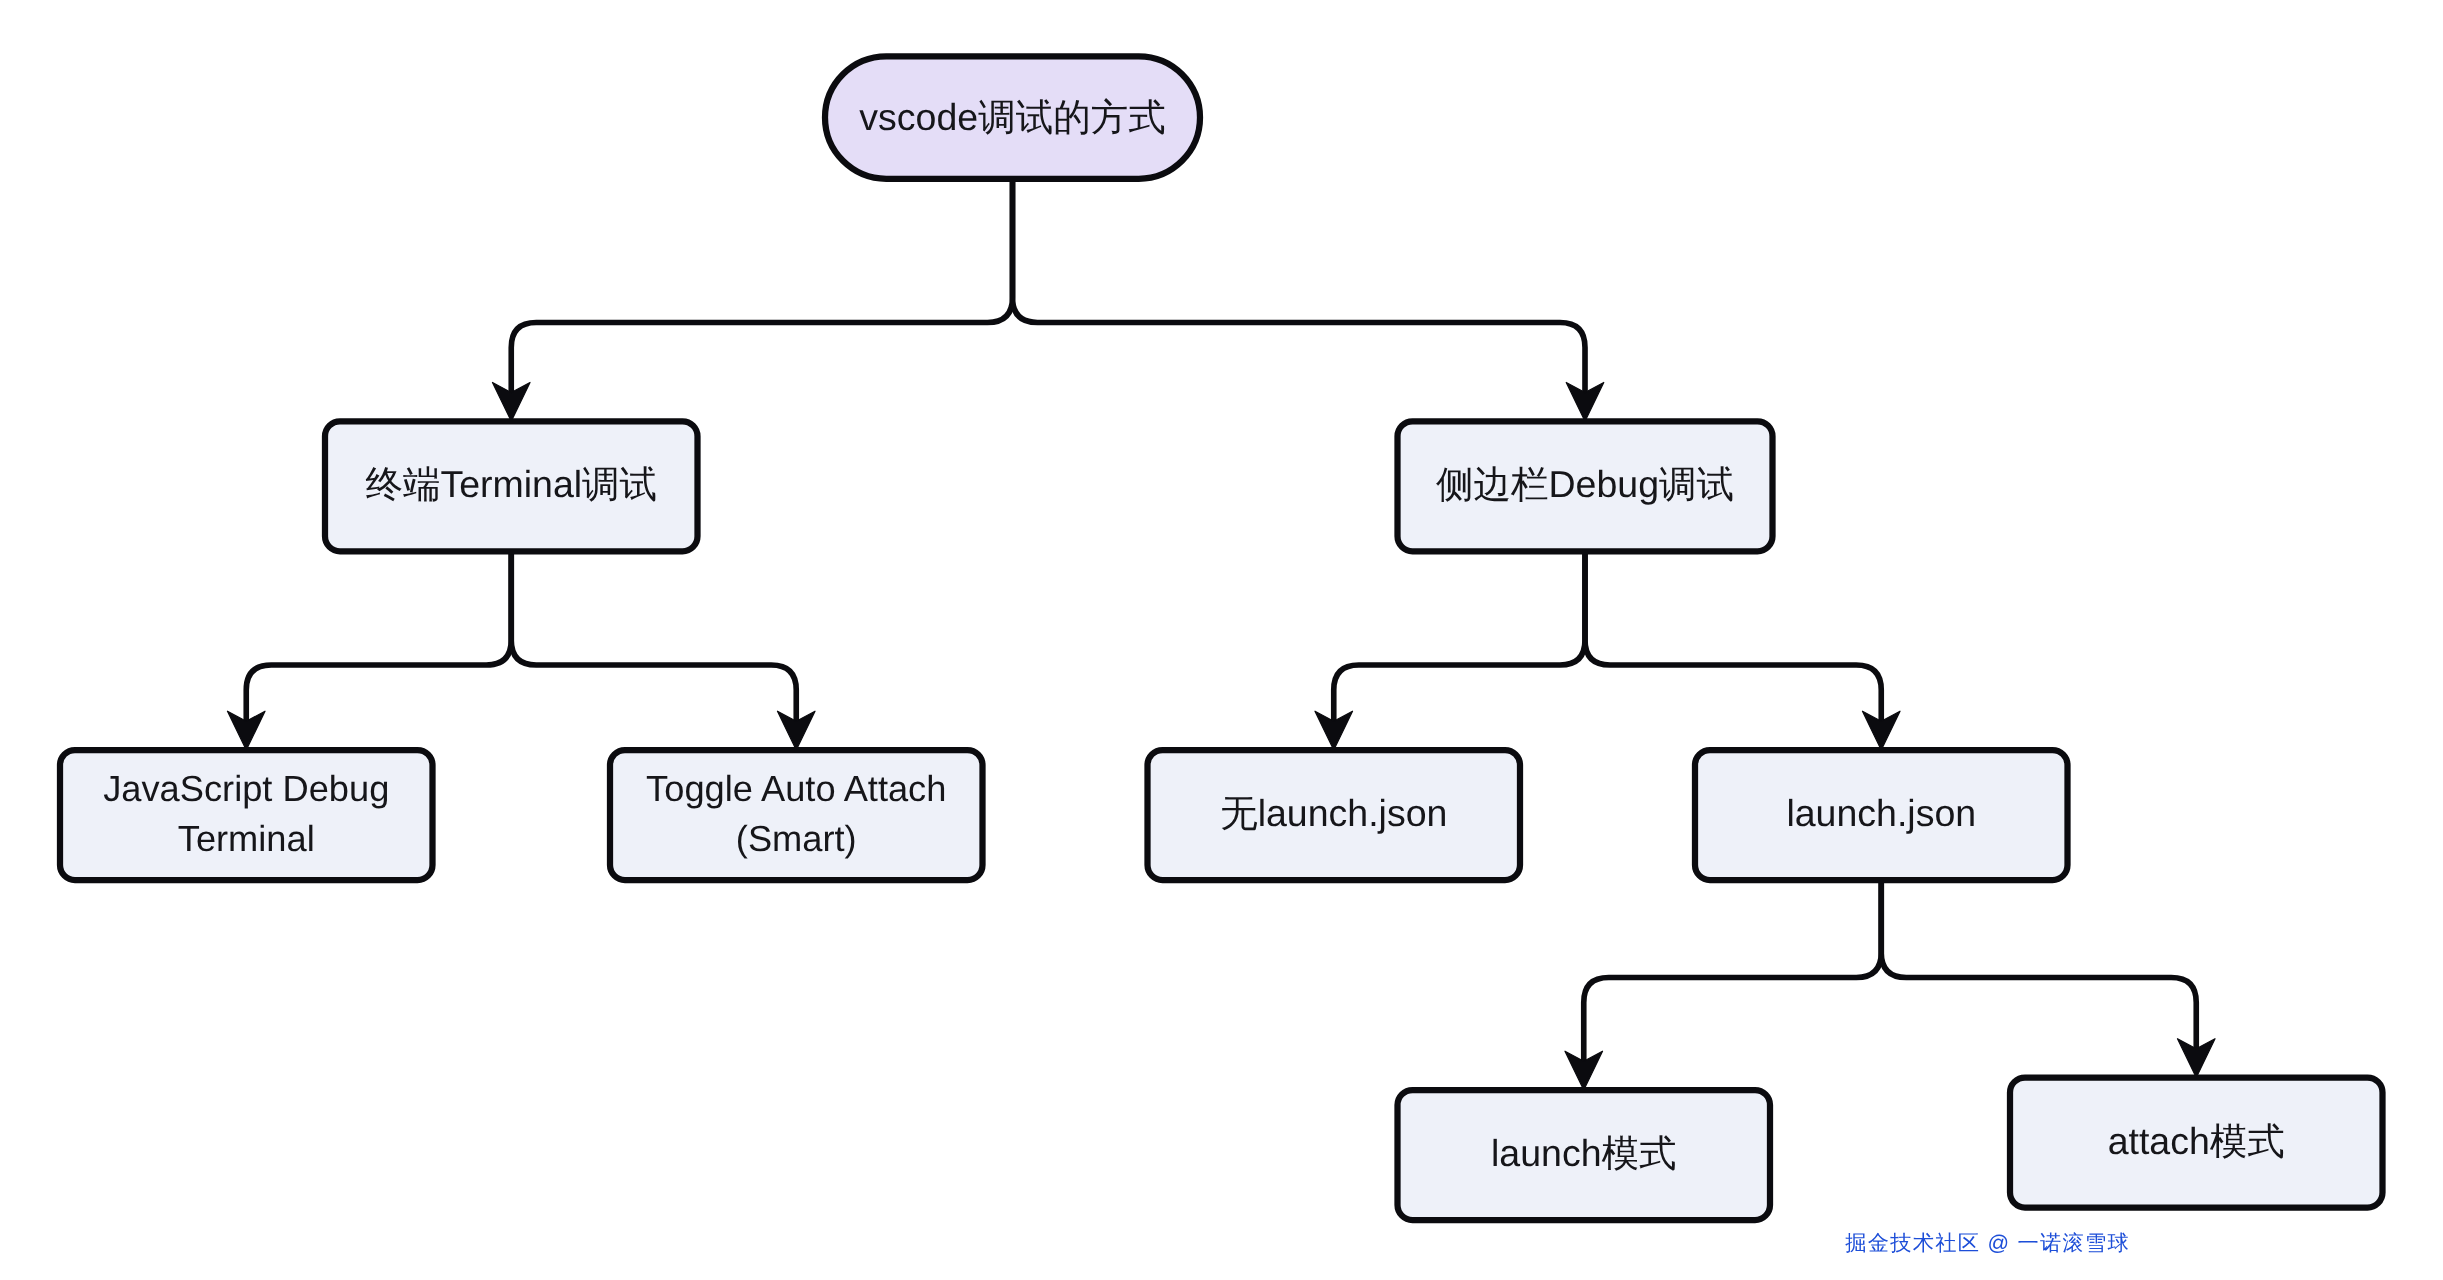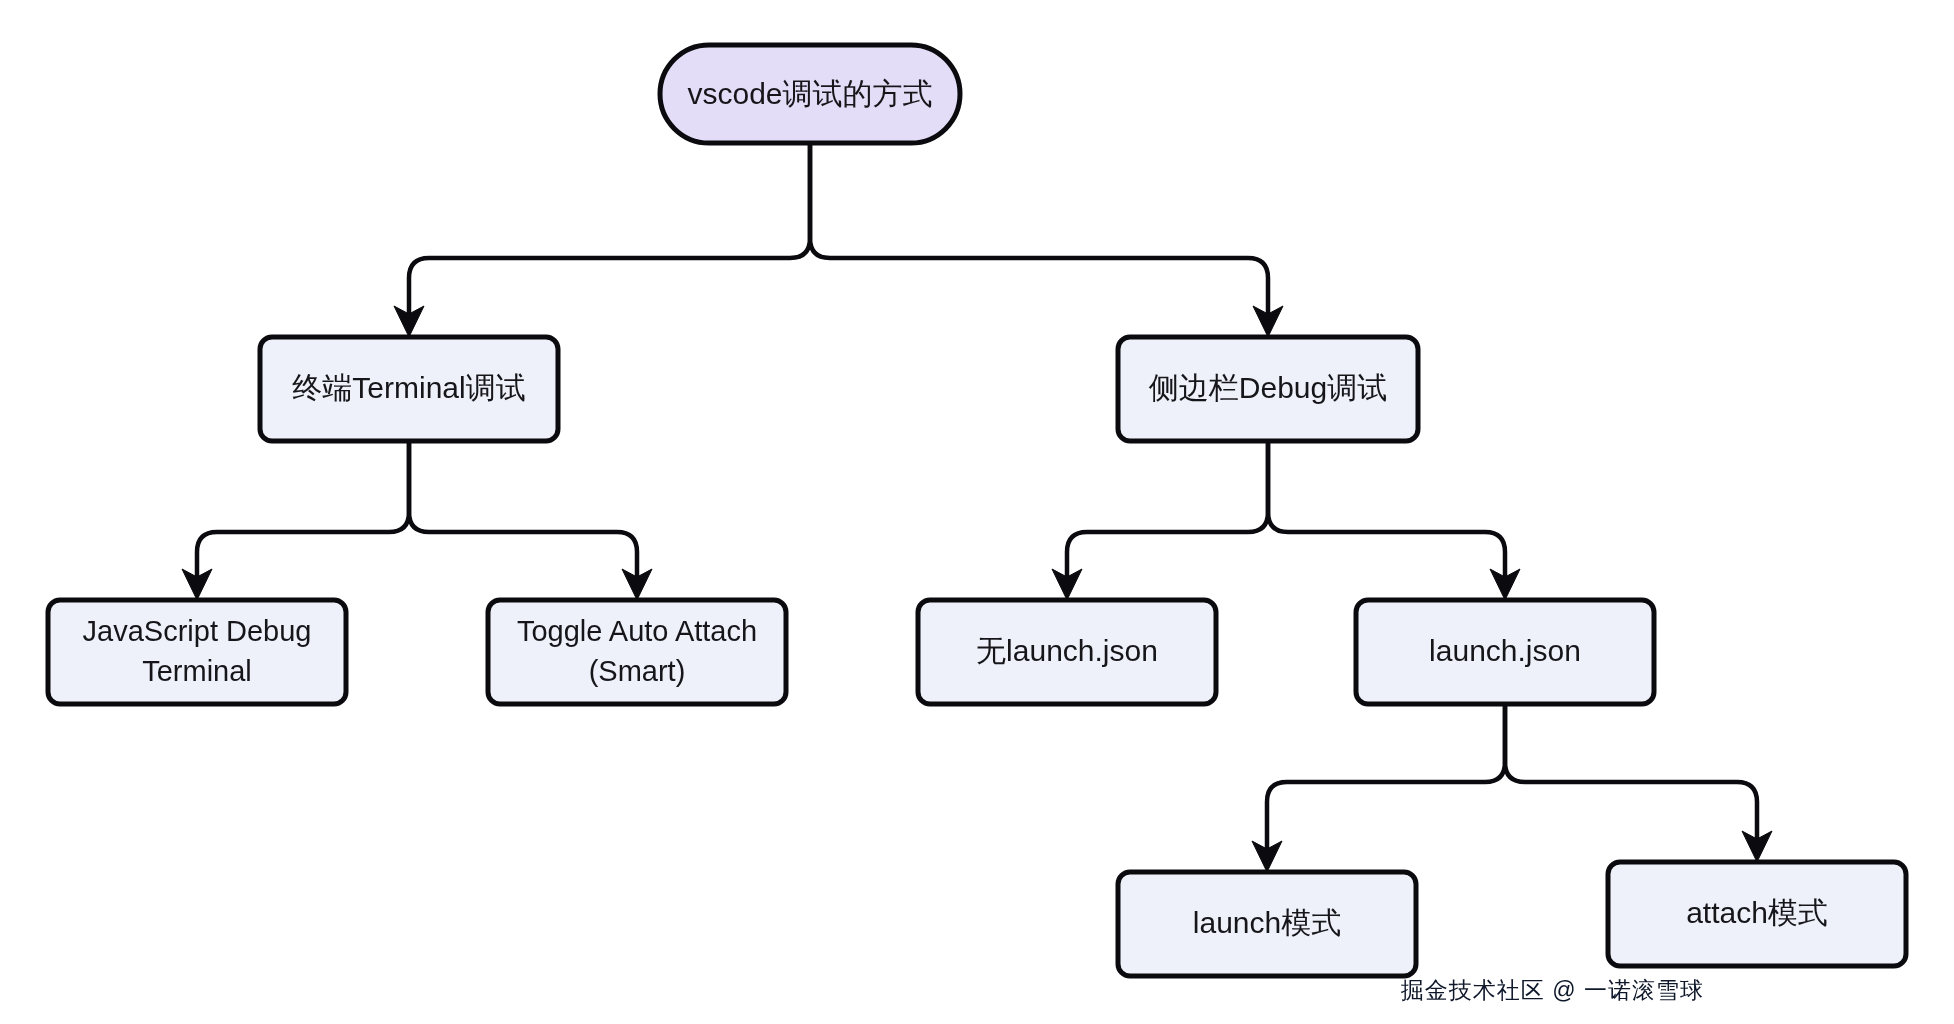--- a/index.html
+++ b/index.html
@@ -60,22 +60,22 @@
     white-space: pre;
   }
   .node-label.small {
     font-size: 29px;
   }
   .watermark {
     position: absolute;
     right: 26px;
     bottom: 18px;
     font-family: "Liberation Sans", "DejaVu Sans", sans-serif;
-    font-size: 23px;
-    color: #0f172a;
+    font-size: 17px;
+    color: #1d4ed8;
     letter-spacing: 1px;
     user-select: none;
     white-space: nowrap;
   }
 </style>
 </head>
 <body>
 
 <div id="diagram-root">
 

